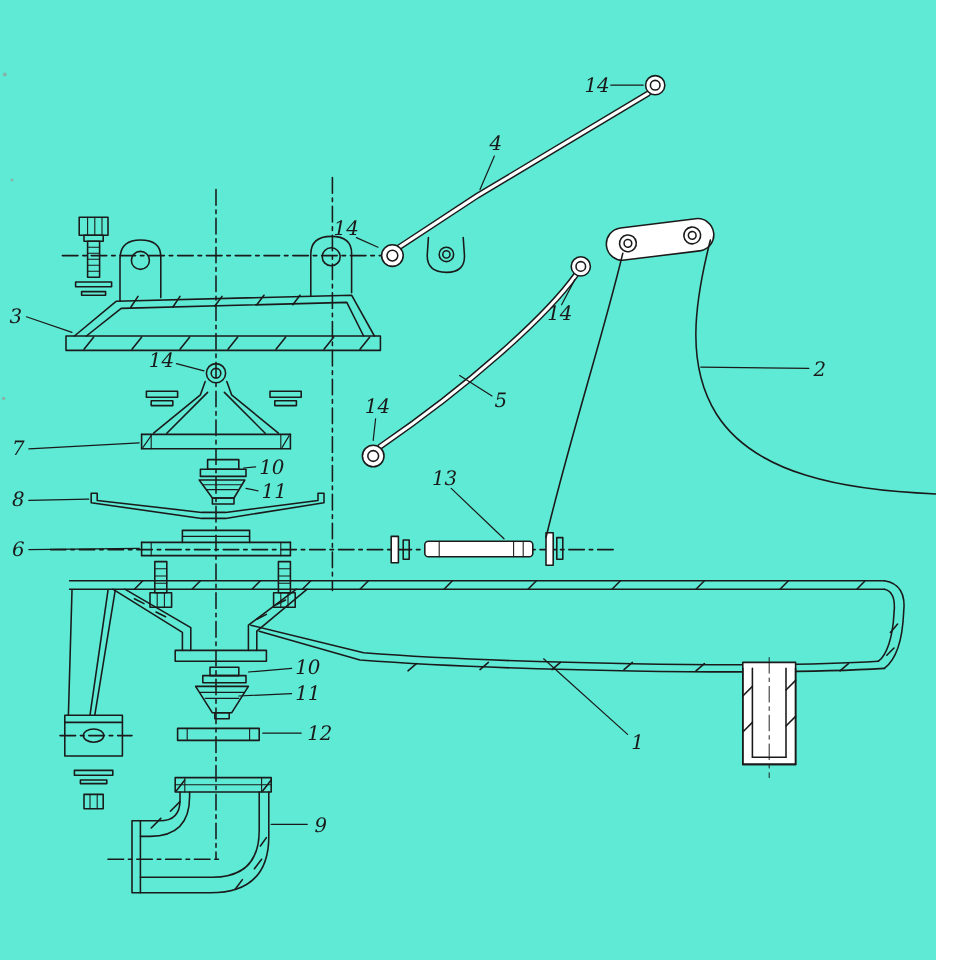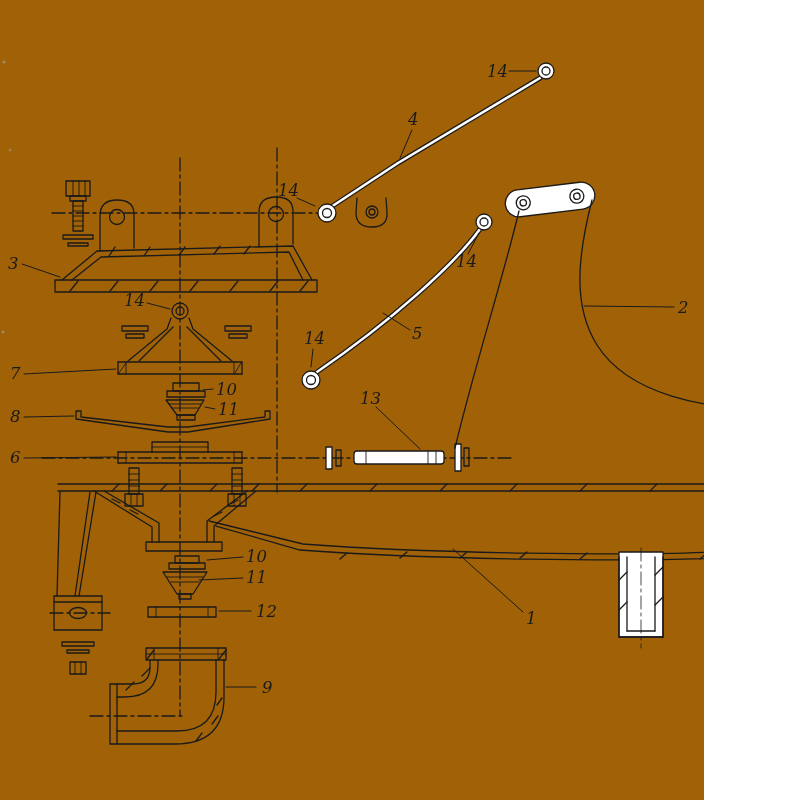--- a/index.html
+++ b/index.html
@@ -1,16 +1,16 @@
 <!DOCTYPE html>
 <html><head>
 <meta charset="utf-8">
 <style>
   html,body{margin:0;padding:0;background:#ffffff;}
-  .page{width:704px;height:800px;position:relative;background:#a16207;overflow:hidden;}
+  .page{width:780px;height:800px;position:relative;background:#5eead4;overflow:hidden;}
   svg *{fill:none;stroke:#1a1a1a;stroke-width:1.3;stroke-linecap:round;stroke-linejoin:round;}
   svg .cl{stroke-width:.8;stroke-dasharray:13 4 3 4;}
   svg .thin{stroke-width:.9;}
   svg .rod-outer{stroke-width:5;}
   svg .rod-inner{stroke:#ffffff;stroke-width:2.6;}
   svg .wf{fill:#ffffff;}
   svg .leader{stroke-width:1;}
   svg text{fill:#1a1a1a;stroke:none;font-style:italic;font-size:16.5px;
            font-family:"DejaVu Serif", serif;}
   svg .dot{fill:#9a9a94;stroke:none;opacity:.7;}

